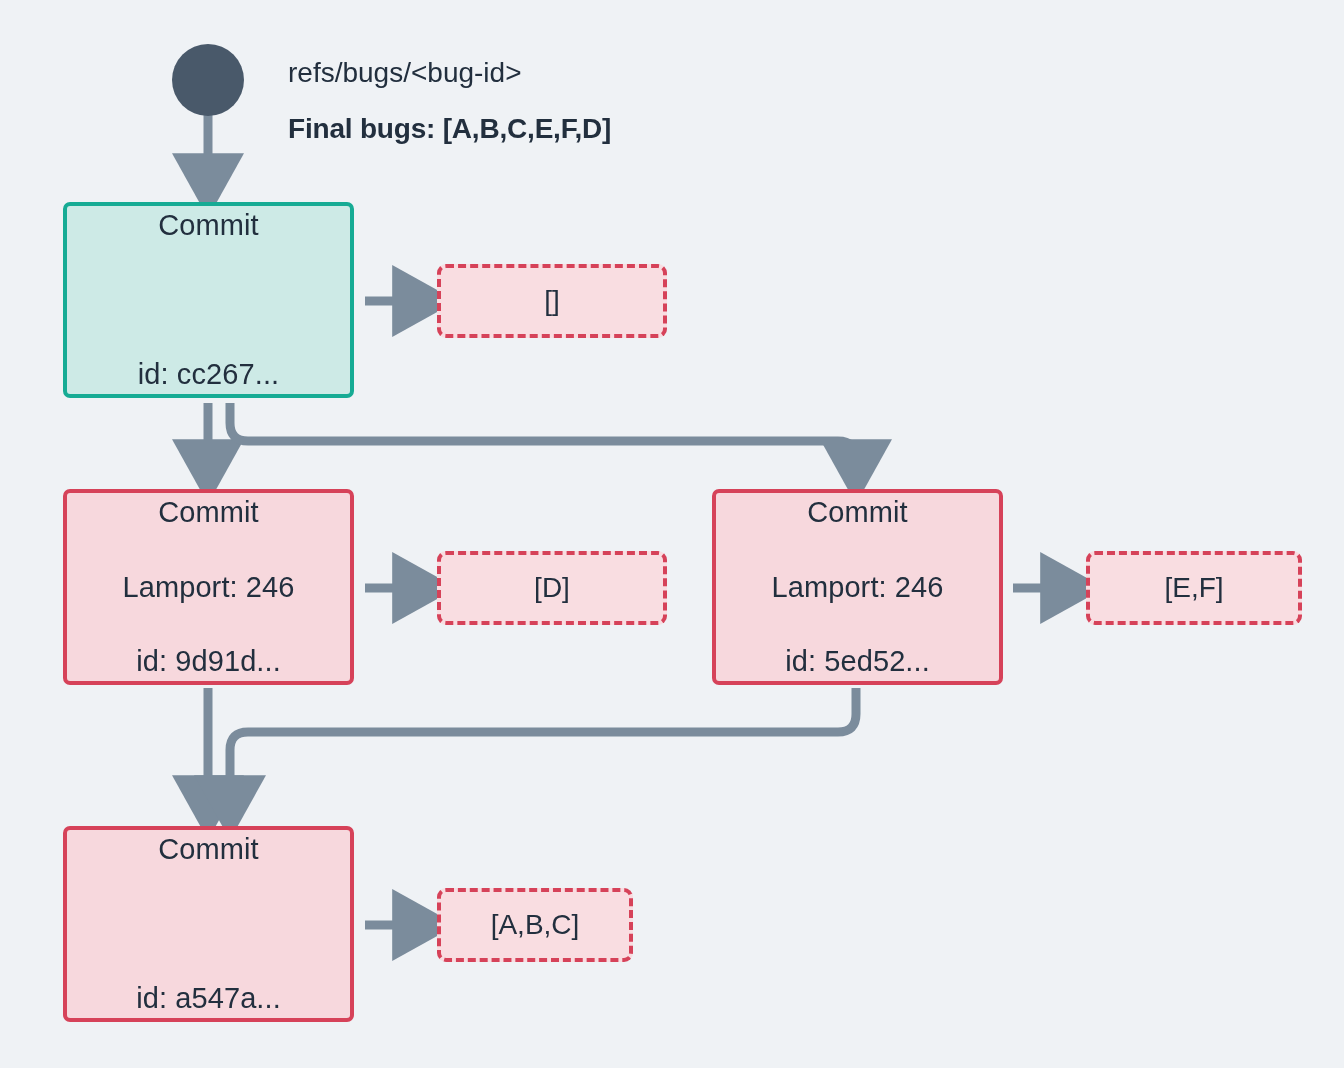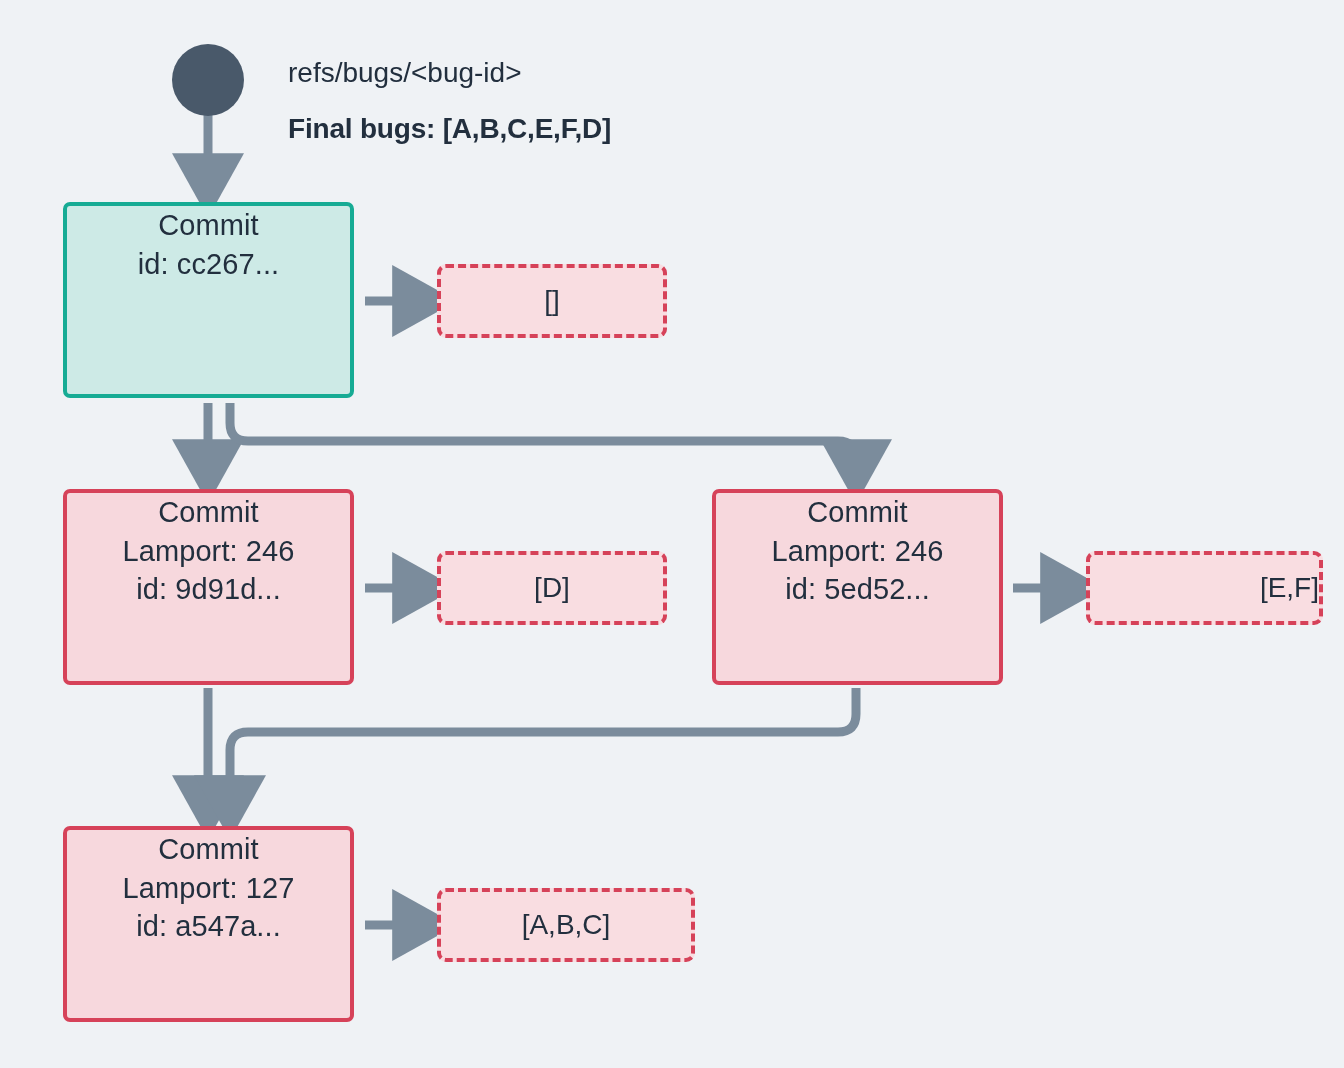--- a/index.html
+++ b/index.html
@@ -29,21 +29,21 @@
     width: 1344px;
     height: 1068px;
     pointer-events: none;
   }
   .node {
     position: absolute;
     box-sizing: border-box;
     display: flex;
     flex-direction: column;
     align-items: center;
-    justify-content: flex-start;
+    justify-content: space-between;
     border-radius: 7px;
     line-height: 1.33;
   }
   .commit-node {
     border-width: 4px;
     border-style: solid;
   }
   .commit-node .ln {
     font-size: 29px;
     letter-spacing: 0.1px;
@@ -138,26 +138,25 @@
   </div>
   <div class="ops-node" style="left:420px; top:551px; width:230px; height:74px;">
     <span>[D]</span>
   </div>
 
   <div class="node commit-node commit-pink" style="left:695px; top:489px; width:291px; height:196px;">
     <div class="ln">Commit</div>
     <div class="ln">Lamport: 246</div>
     <div class="ln">id: 5ed52...</div>
   </div>
-  <div class="ops-node" style="left:1069px; top:551px; width:237px; height:74px;justify-content:flex-end;">
+  <div class="ops-node" style="left:1069px; top:551px; width:216px; height:74px;">
     <span>[E,F]</span>
   </div>
 
   <div class="node commit-node commit-pink" style="left:46px; top:826px; width:291px; height:196px;">
     <div class="ln">Commit</div>
-    <div class="ln">Lamport: 127</div>
     <div class="ln">id: a547a...</div>
   </div>
-  <div class="ops-node" style="left:420px; top:888px; width:258px; height:74px;">
+  <div class="ops-node" style="left:420px; top:888px; width:196px; height:74px;">
     <span>[A,B,C]</span>
   </div>
 
 </div>
 
 </body></html>

